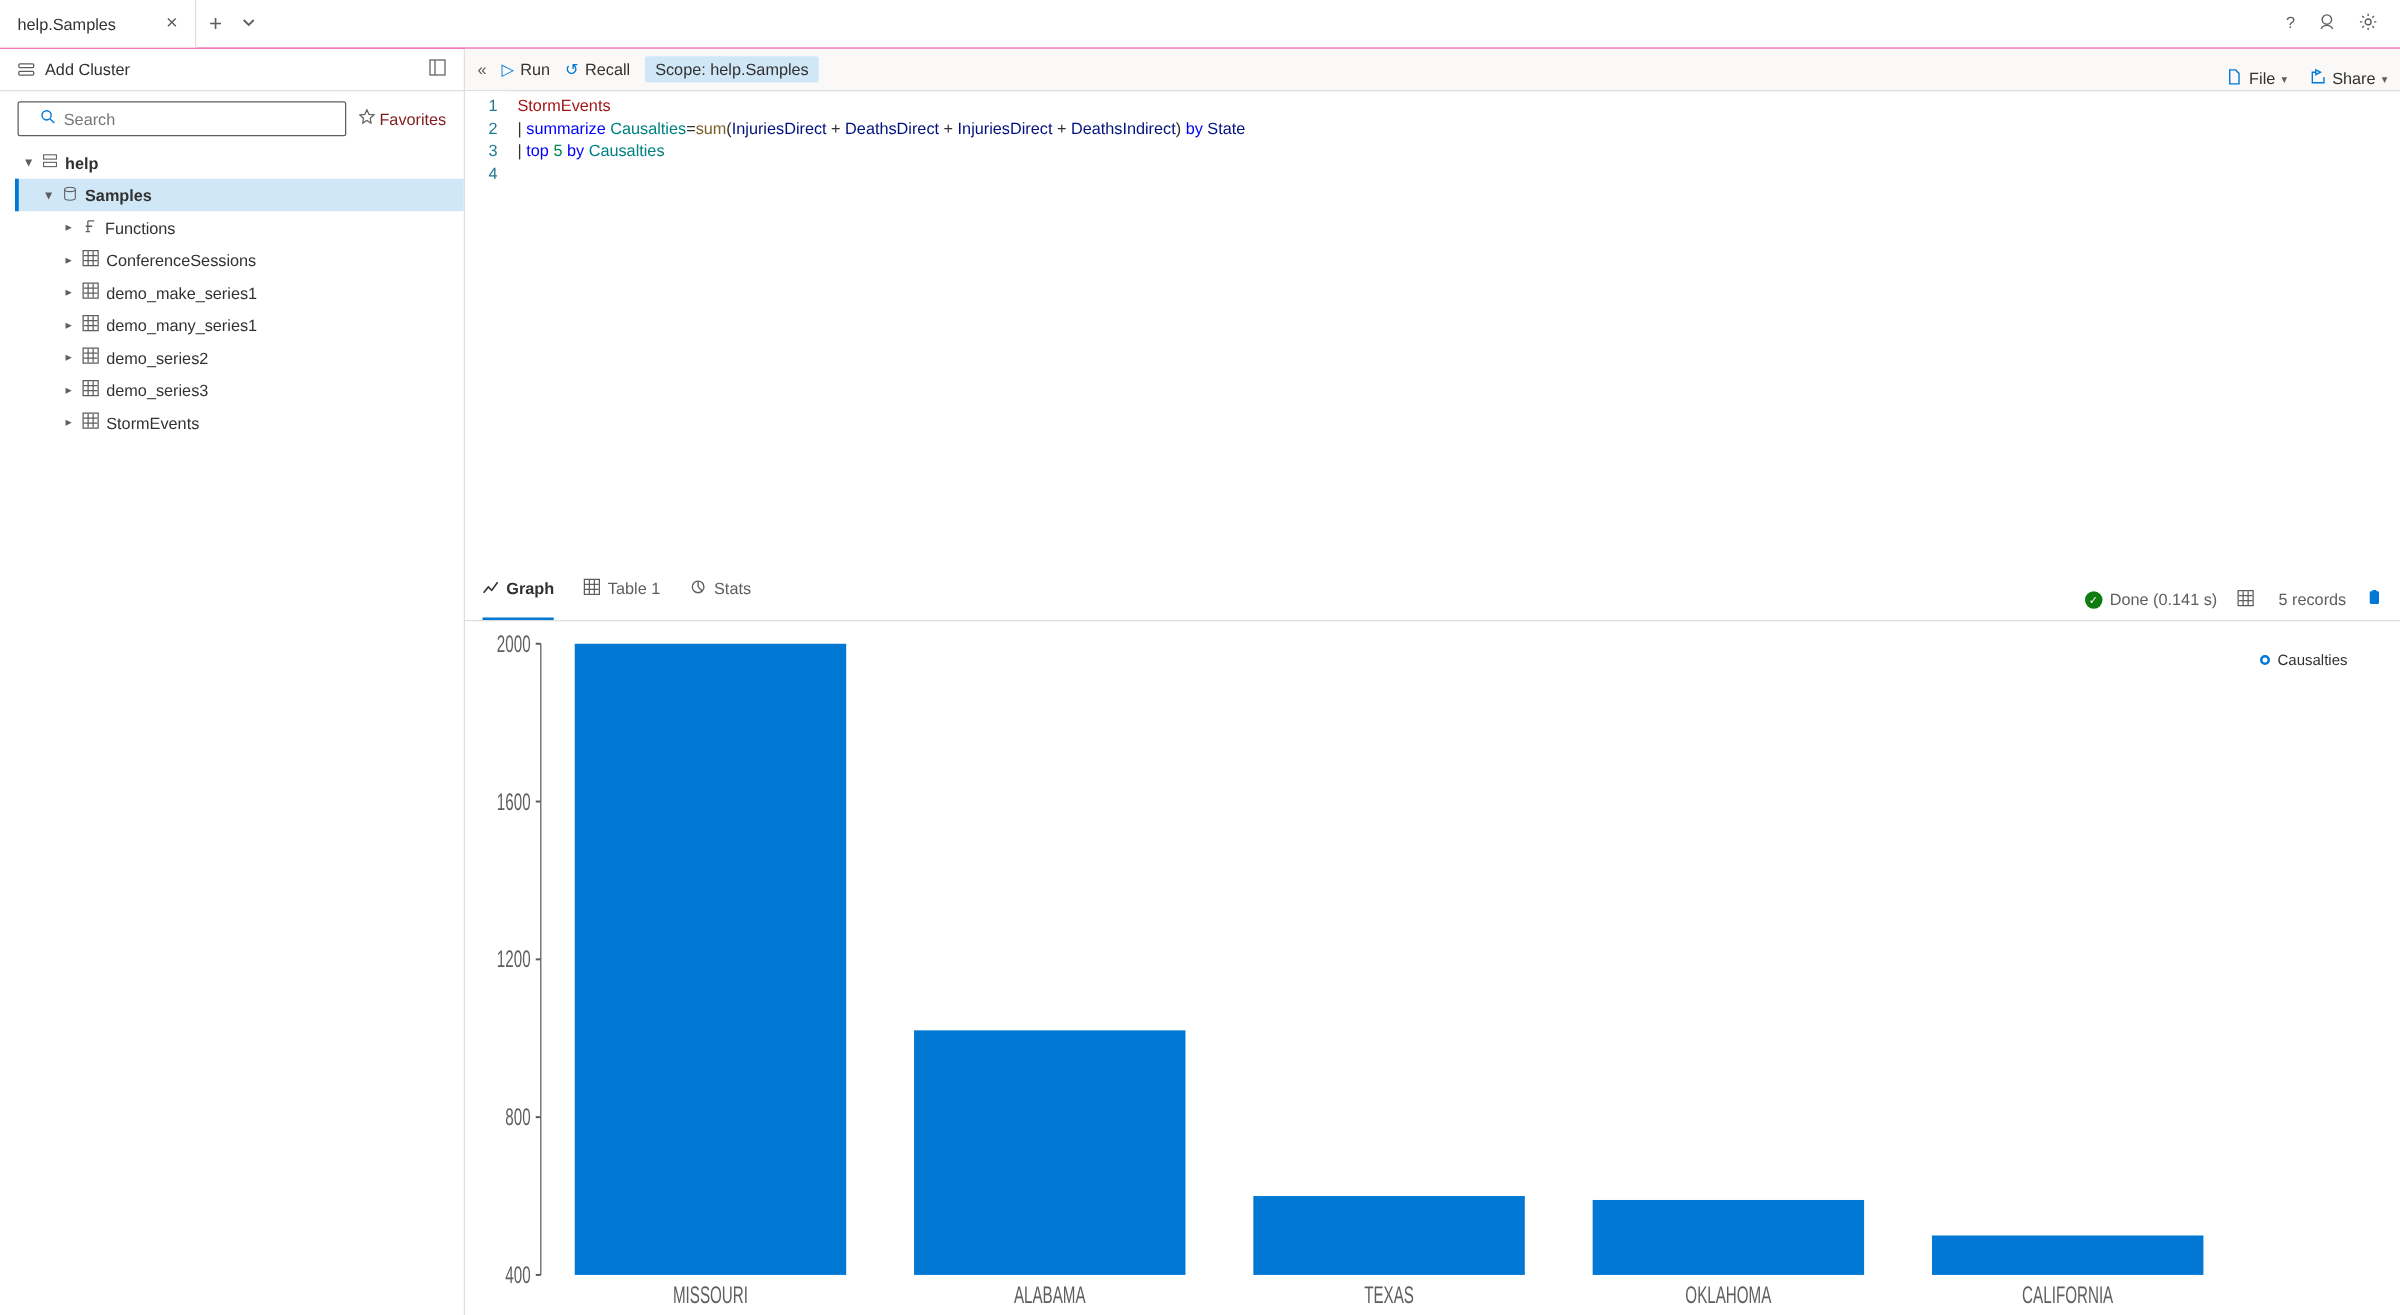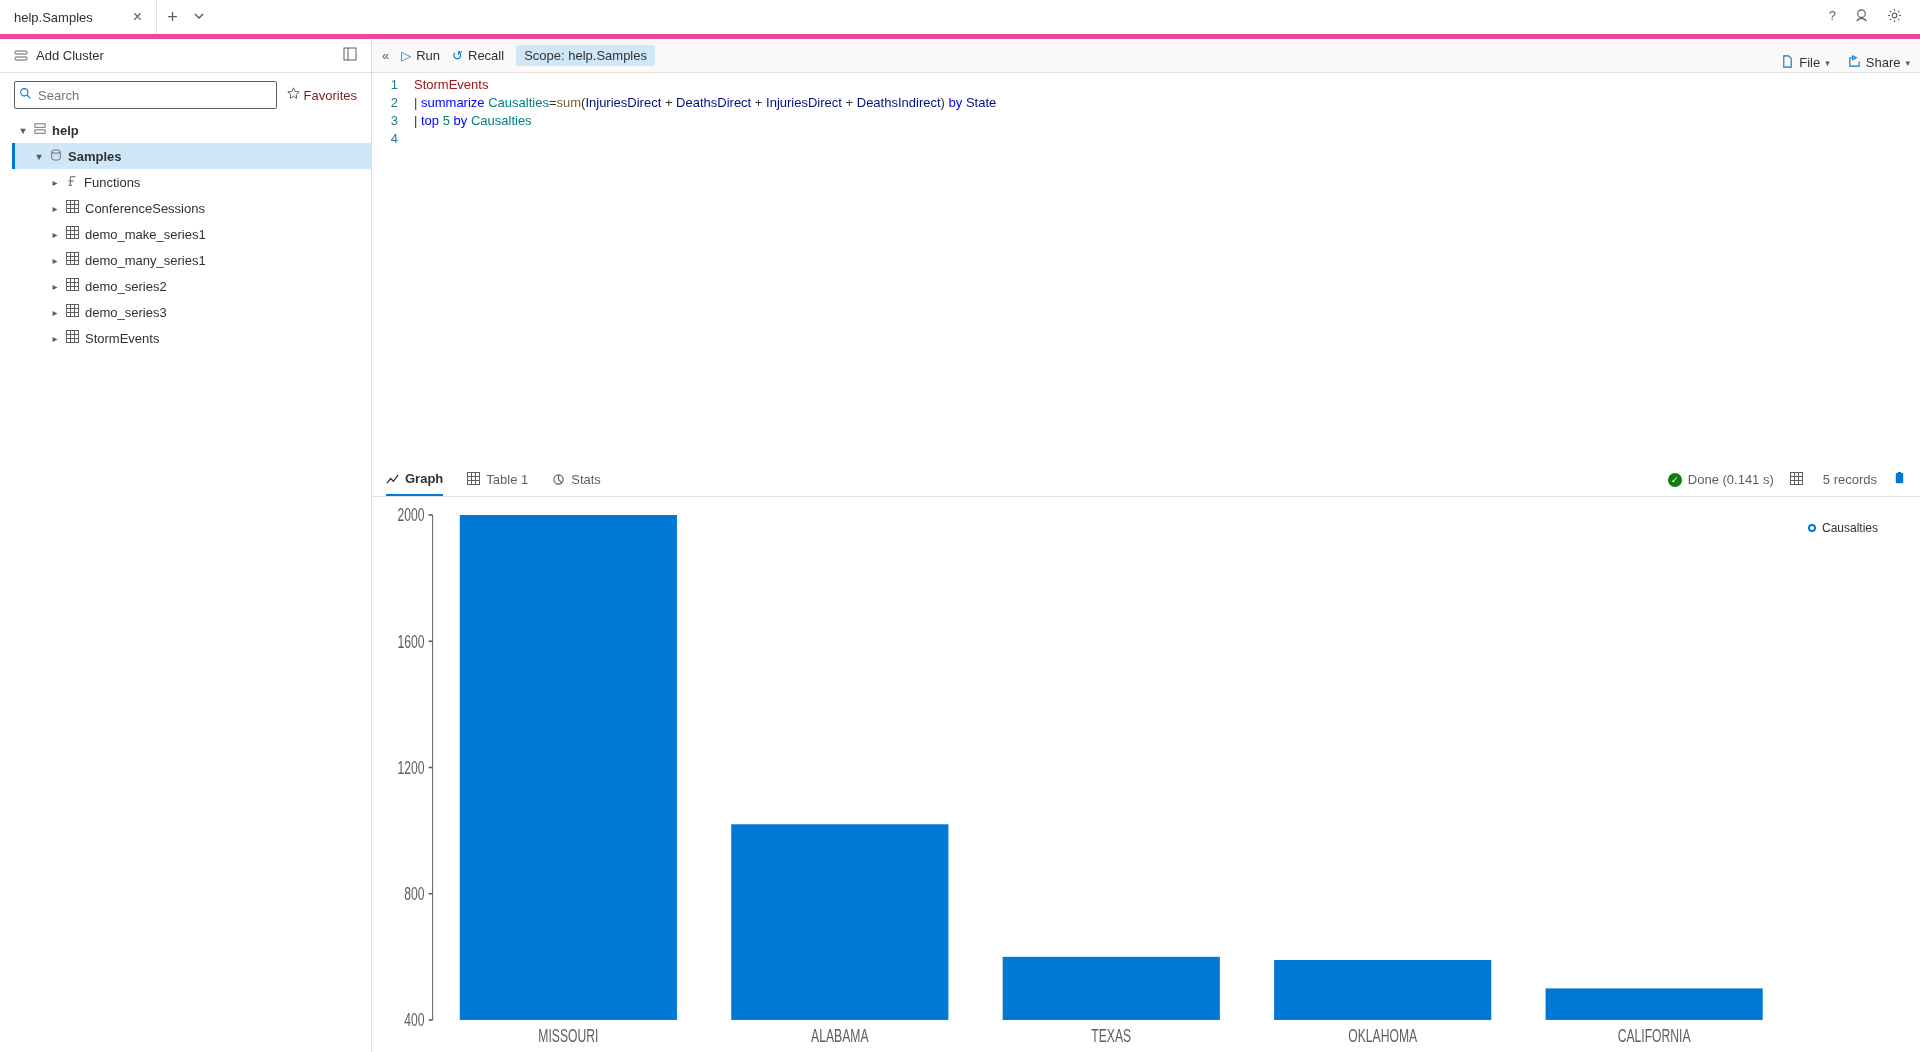--- a/index.html
+++ b/index.html
@@ -1,39 +1,39 @@
 <!DOCTYPE html>
 <html><head>
 <meta charset="utf-8">
 <style>
 * { margin: 0; padding: 0; box-sizing: border-box; font-family: 'Segoe UI', Tahoma, sans-serif; }
 body { width: 1920px; height: 1052px; background: #fff; overflow: hidden; font-size: 13px; color: #323130; }
 
 
-.top-bar { height: 39px; display: flex; align-items: center; border-bottom: 5px solid #ec4899; }
+.top-bar { height: 39px; display: flex; align-items: center; border-bottom: 1px solid #ec4899; }
 .tab { display: flex; align-items: center; gap: 40px; padding: 0 14px; height: 100%; border-right: 1px solid #e1dfdd; background: #fff; position: relative; }
 .tab-close { color:#605e5c; font-size:16px; cursor:pointer; }
 .tab-add { padding: 0 10px; cursor:pointer; color:#605e5c; font-size:18px; }
 .tab-dropdown { padding: 0 4px; cursor:pointer; color:#605e5c; }
 .top-right { margin-left:auto; display:flex; gap:18px; padding-right:18px; color:#605e5c;}
 .top-right span { cursor:pointer; }
 
 
 .main { display:flex; height: calc(100% - 39px); }
 .sidebar { width: 372px; border-right:1px solid #e1dfdd; display:flex; flex-direction:column; }
 .content { flex:1; display:flex; flex-direction:column; }
 
 
 .sb-header { height:34px; display:flex; align-items:center; padding:0 14px; border-bottom:1px solid #e1dfdd; justify-content:space-between; }
 .add-cluster { display:flex; align-items:center; gap:8px; cursor:pointer; color:#323130; }
 .sb-collapse { cursor:pointer; color:#605e5c; }
 
 
 .sb-search-row { display:flex; align-items:center; padding:8px 14px; gap:10px; }
-.search-box { flex:1; display:flex; align-items:center; border:1px solid #605e5c; border-radius:2px; height:28px; padding:0 4px; gap:6px; }
+.search-box { flex:1; display:flex; align-items:center; border:1px solid #605e5c; border-radius:2px; height:28px; padding:0 17px; gap:6px; }
 .search-box input { border:none; outline:none; flex:1; font-size:13px; }
 .search-icon { color:#0078d4; font-size:14px; }
 .fav-icon { color:#605e5c; font-size:14px; }
 .favorites { color:#7f1d1d; cursor:pointer; display:flex; align-items:center; gap:4px; }
 
 
 .tree { padding: 0 0 0 12px; user-select:none; }
 .node { display:flex; align-items:center; height:26px; gap:6px; cursor:pointer; padding-left:6px;}
 .node .chev { width:10px; text-align:center; color:#605e5c; font-size:10px;}
 .node.selected-row { background:#d0e7f8; position:relative; }
@@ -61,21 +61,21 @@
 .tk-tbl{color:#a31515;}
 .tk-kw{color:#0000ff;}
 .tk-var{color:#008080;}
 .tk-fn{color:#795e26;}
 .tk-num{color:#098658;}
 .tk-col{color:#001080;}
 .tk-op{color:#323130;}
 
 
 .results-head{display:flex;align-items:center;border-bottom:1px solid #e1dfdd;height:34px;padding:0 14px;gap:24px;}
-.rtab{display:flex;align-items:center;gap:6px;cursor:pointer;color:#605e5c;height:100%;}
+.rtab{display:flex;align-items:flex-start;gap:6px;cursor:pointer;color:#605e5c;height:100%;}
 .rtab.active{color:#323130;font-weight:600;border-bottom:2px solid #0078d4;}
 .rstatus{margin-left:auto;display:flex;align-items:center;gap:16px;color:#605e5c;}
 .ok-dot{width:14px;height:14px;border-radius:50%;background:#107c10;display:inline-flex;align-items:center;justify-content:center;color:#fff;font-size:9px;}
 
 
 .chart-wrap{flex:1;display:flex;padding:10px 10px 0 10px;}
 .chart-area{flex:1;position:relative;}
 .legend{width:110px;padding:14px 8px;}
 .legend-item{display:flex;align-items:center;gap:6px;color:#323130;font-size:12px;}
 .legend-dot{width:8px;height:8px;border:2px solid #0078d4;border-radius:50%;background:#fff;}

